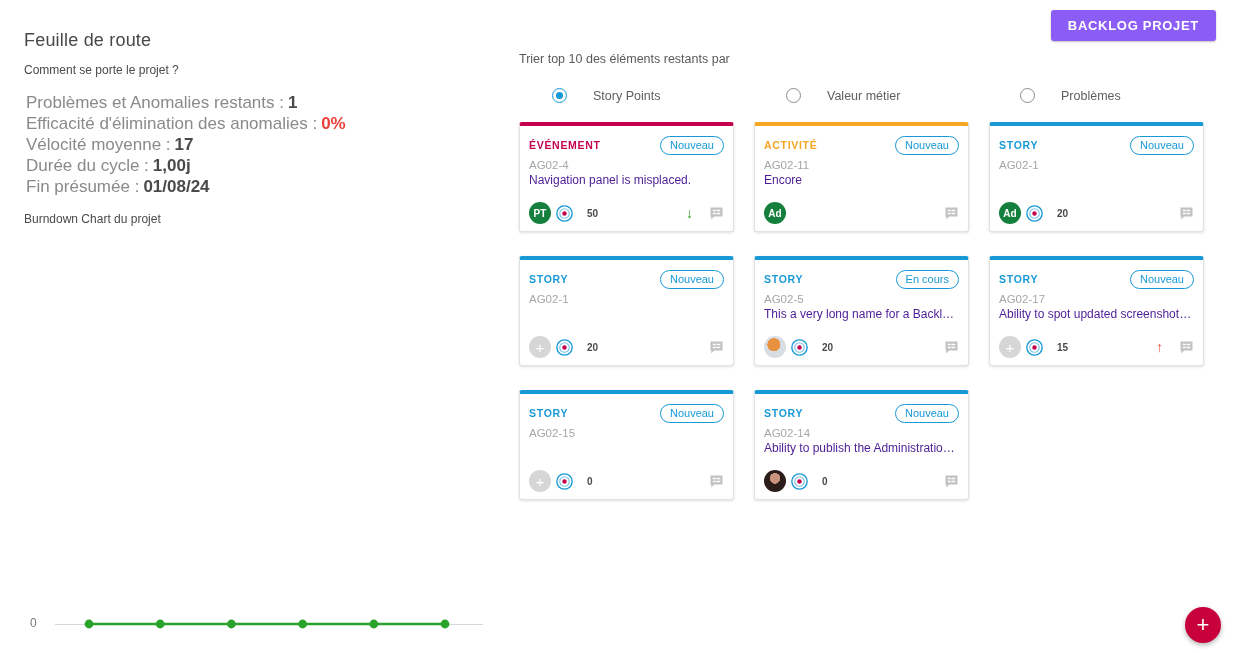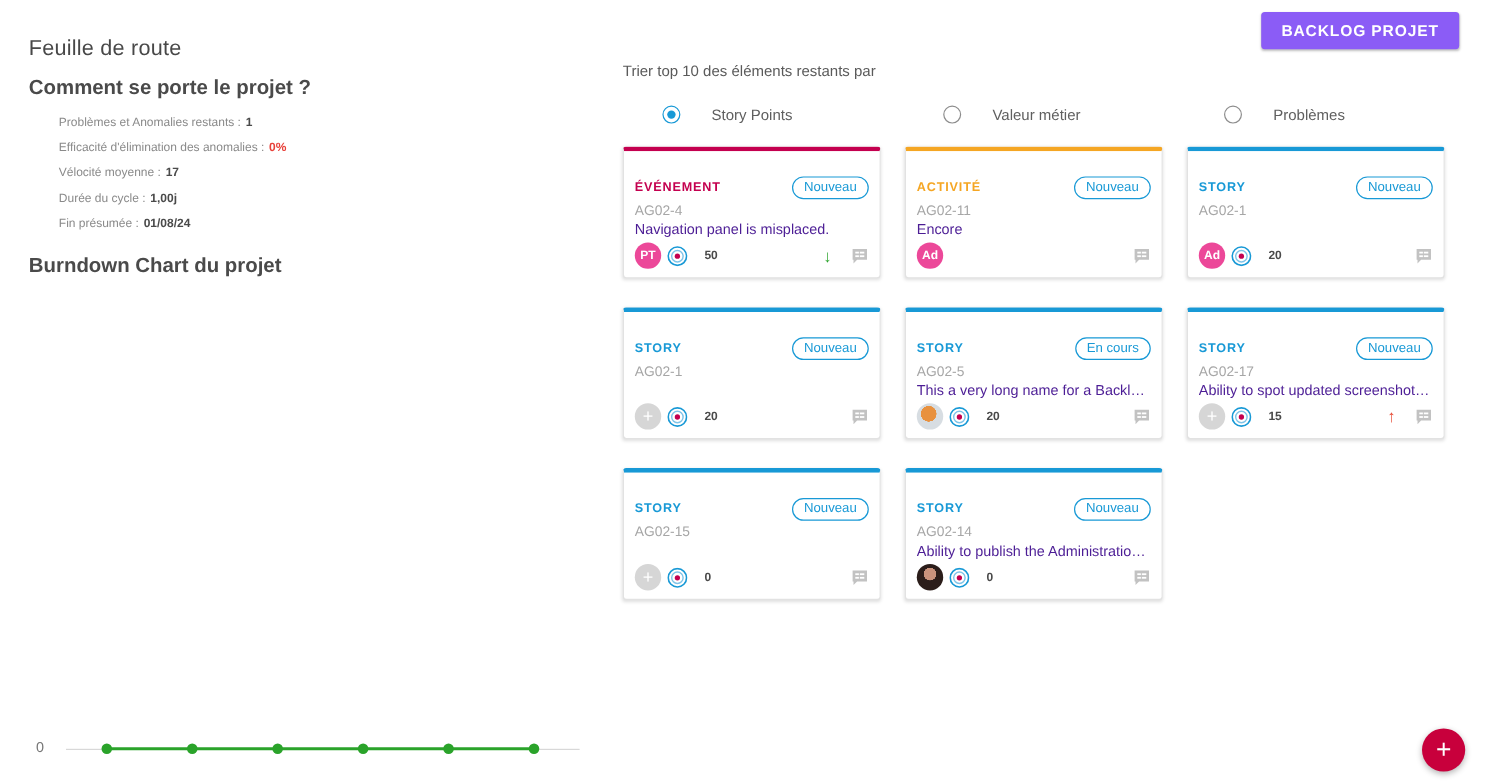--- a/index.html
+++ b/index.html
@@ -25,27 +25,27 @@
     font-family: "Liberation Sans", sans-serif;
     font-size: 13px; font-weight: bold; letter-spacing: .7px;
     padding: 8px 17px 8px 17px;
     cursor: pointer;
     box-shadow: 0 1px 2px rgba(0,0,0,.25);
   }
 
   
   .left-col { position: absolute; left: 0; top: 52px; width: 510px; height: 600px; }
   .section-head {
-    font-size: 17px; font-weight: bold; color: #4a4a4a;
+    font-size: 12px; font-weight: normal; color: #4a4a4a;
     margin-left: 24px;
     text-align: center;
   }
   .h-health { position: absolute; left: 0; top: 11px; }
   .stats { position: absolute; left: 26px; top: 40px; }
-  .stat-row { font-size: 10px; color: #8a8a8a; line-height: 21px; white-space: nowrap; margin-left: 23px; }
+  .stat-row { font-size: 17px; color: #8a8a8a; line-height: 21px; white-space: nowrap; }
   .stat-val { color: #4a4a4a; font-weight: bold; margin-left: 4px; }
   .stat-val.alert { color: #e8413a; }
   .h-burndown { position: absolute; left: 0; top: 160px; }
 
   
   .chart { position: absolute; left: 0; top: 180px; width: 510px; height: 420px; }
   .chart-ylabel {
     position: absolute; left: 30px; top: 384px;
     font-size: 12px; color: #777;
   }
@@ -80,21 +80,21 @@
   }
   .card {
     width: 215px; height: 110px;
     margin: 0 20px 24px 0;
     background: #fff;
     border: 1px solid #e2e2e2;
     border-top: 4px solid #1899d6;
     border-radius: 3px;
     box-shadow: 0 1px 3px rgba(0,0,0,.13);
     position: relative;
-    padding: 21px 9px 0 9px;
+    padding: 10px 9px 0 9px;
     cursor: pointer;
   }
   .card:nth-child(3n) { margin-right: 0; }
   .card.type-evenement { border-top-color: #c4004f; }
   .card.type-activite  { border-top-color: #f5a623; }
   .card.type-story     { border-top-color: #1899d6; }
 
   .card-top { display: flex; align-items: flex-start; justify-content: space-between; }
   .card-type {
     font-size: 10.5px; font-weight: bold; letter-spacing: .7px;
@@ -118,21 +118,21 @@
   .card-foot {
     position: absolute; left: 9px; right: 9px; bottom: 7px;
     display: flex; align-items: center;
   }
   .avatar {
     width: 22px; height: 22px; border-radius: 50%;
     display: flex; align-items: center; justify-content: center;
     font-size: 10px; color: #fff; font-weight: bold;
     flex: 0 0 auto; overflow: hidden;
   }
-  .avatar.initials { background: #ec4899; }
+  .avatar.initials { background: #15803d; }
   .avatar.empty { background: #d6d6d6; color: #fff; font-size: 15px; font-weight: normal; }
   .avatar.photo { background: #b9a08c; position: relative; }
   .avatar.photo.fox { background: radial-gradient(circle at 45% 40%, #e8913f 0 36%, #d7dde2 37% 100%); }
   .avatar.photo.woman { background: radial-gradient(circle at 50% 38%, #c9927c 0 30%, #2b1d1a 31% 100%); }
 
   .bullseye { width: 17px; height: 17px; margin-left: 5px; flex: 0 0 auto; }
   .points { font-size: 10px; color: #4a4a4a; font-weight: bold; margin-left: 14px; }
   .prio { margin-left: auto; margin-right: 16px; font-size: 14px; line-height: 1; }
   .prio.up { color: #e8503a; }
   .prio.down { color: #2aa32a; }

